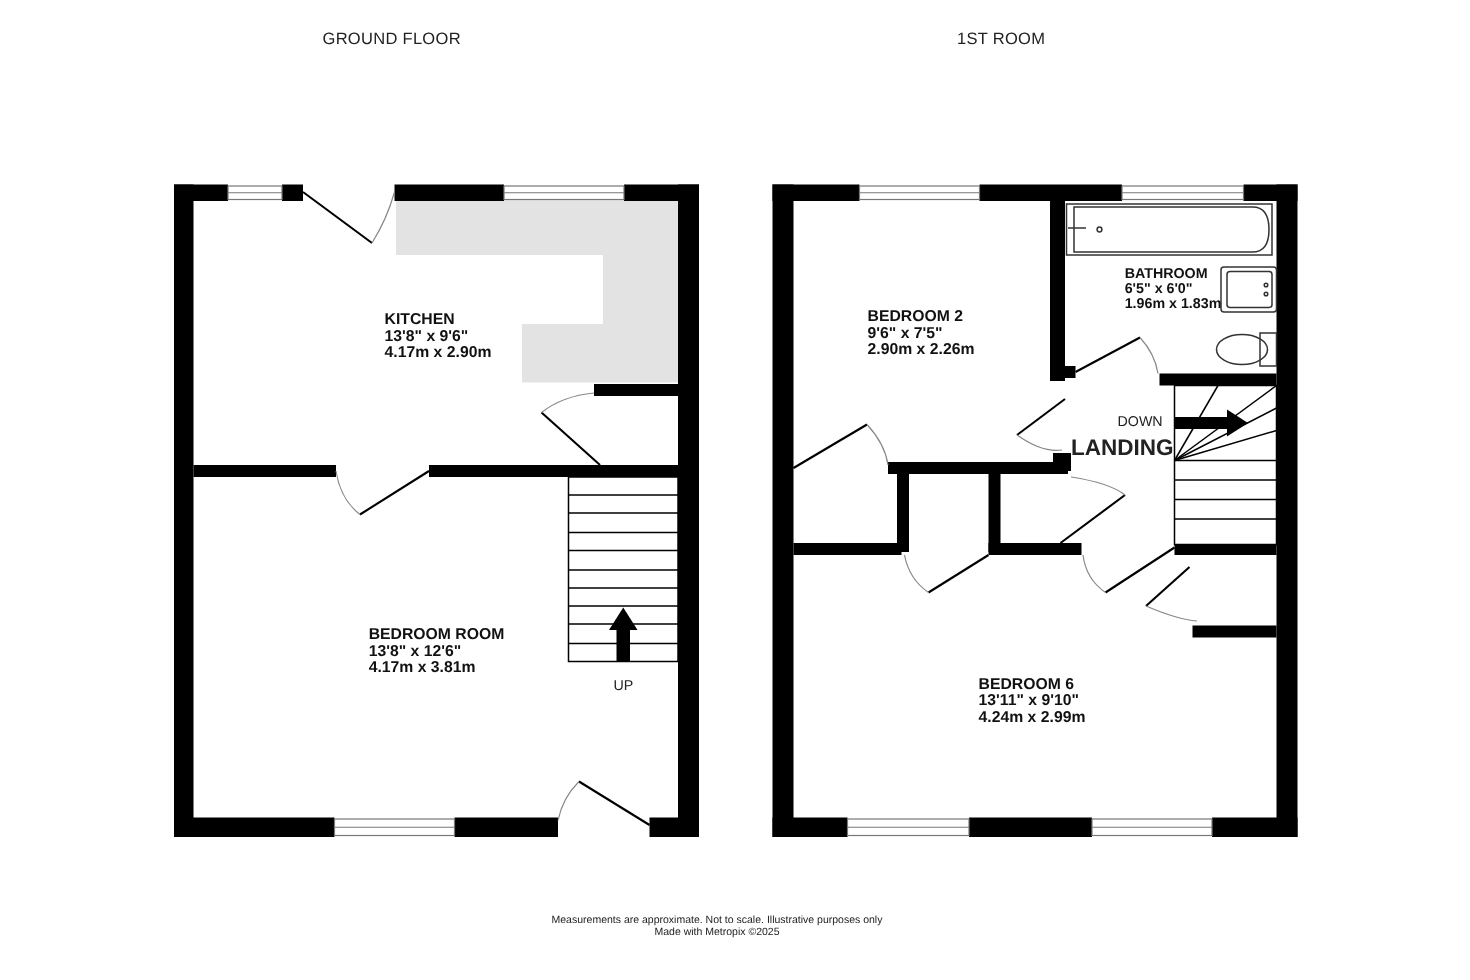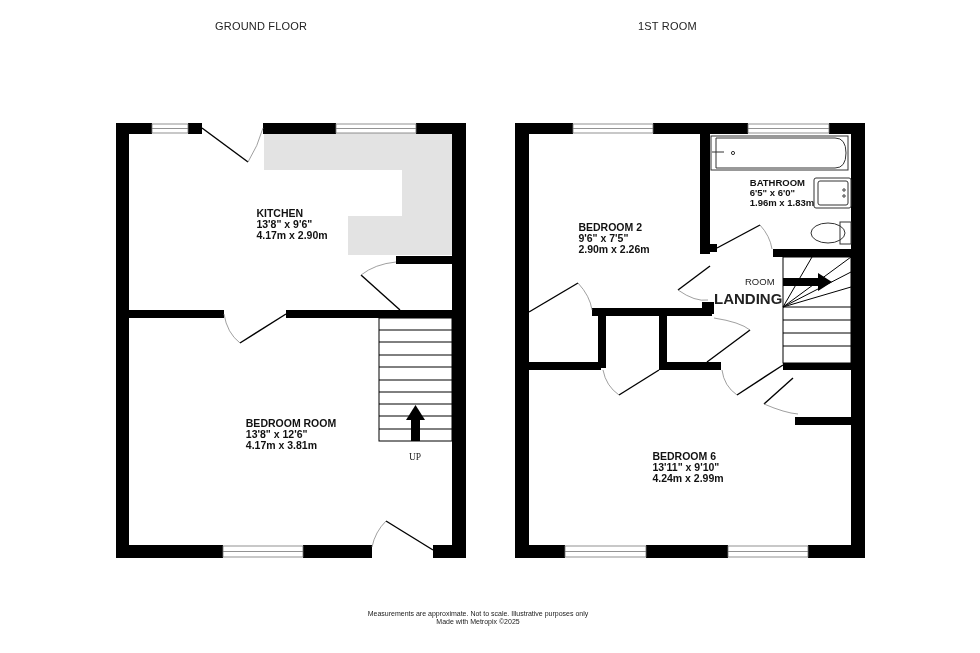--- a/index.html
+++ b/index.html
@@ -180,36 +180,36 @@
 <div class="room-label" style="left:292px; top:208px;">
   <span>KITCHEN</span>
   <span>13'8"  x 9'6"</span>
   <span>4.17m  x 2.90m</span>
 </div>
 <div class="room-label" style="left:291px; top:418px;">
   <span>BEDROOM ROOM</span>
   <span>13'8"  x 12'6"</span>
   <span>4.17m  x 3.81m</span>
 </div>
-<div class="tag" style="left:409px; top:452px;font-family:Liberation Serif, serif;">UP</div>
-
-<div class="room-label" style="left:614px; top:222px;">
+<div class="tag" style="left:409px; top:452px;">UP</div>
+
+<div class="room-label" style="left:614px; top:206px;">
   <span>BEDROOM 2</span>
   <span>9'6"  x 7'5"</span>
   <span>2.90m  x 2.26m</span>
 </div>
 <div class="room-label" style="left:782px; top:178px; font-size:9.5px; line-height:10px;">
   <span>BATHROOM</span>
   <span>6'5"  x 6'0"</span>
   <span>1.96m  x 1.83m</span>
 </div>
 <div class="room-label" style="left:688px; top:451px;">
   <span>BEDROOM 6</span>
   <span>13'11"  x 9'10"</span>
   <span>4.24m  x 2.99m</span>
 </div>
-<div class="tag" style="left:745px; top:276px;">ROOM</div>
+<div class="tag" style="left:745px; top:276px;">DOWN</div>
 <div class="tag bold" style="left:714px; top:290px;">LANDING</div>
 
 <div class="footer">
   <span>Measurements are approximate.  Not to scale.  Illustrative purposes only</span>
   <span>Made with Metropix ©2025</span>
 </div>
 
 </body></html>

